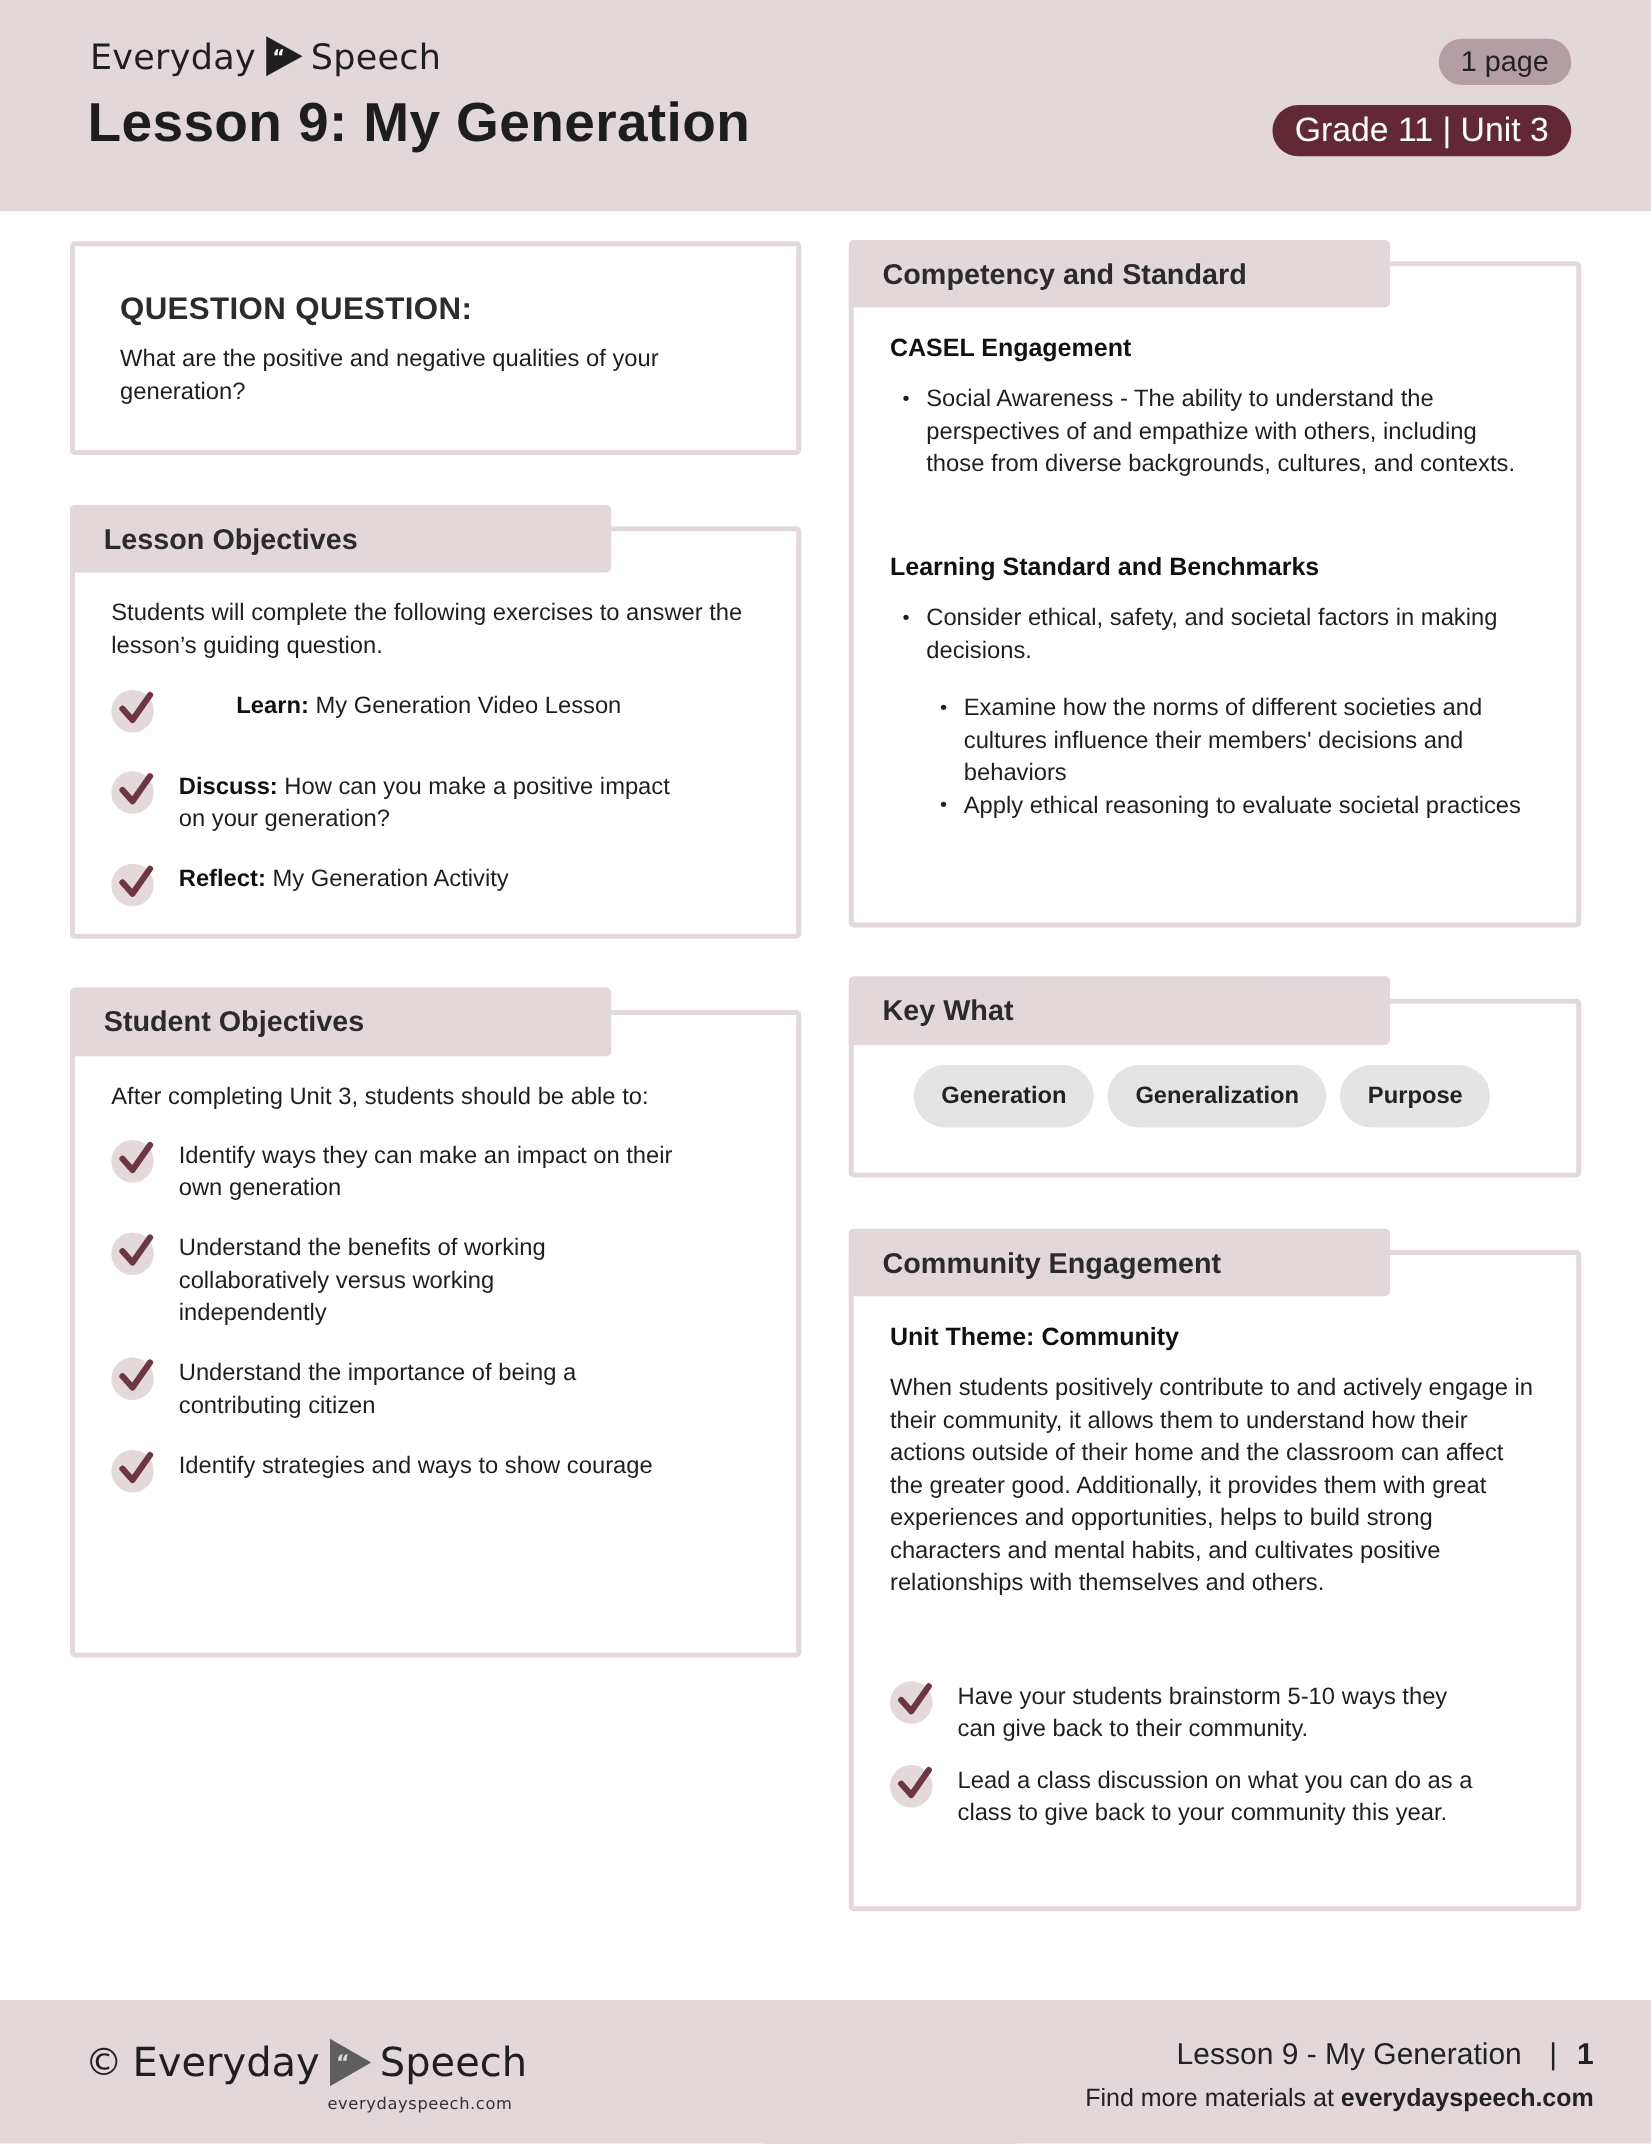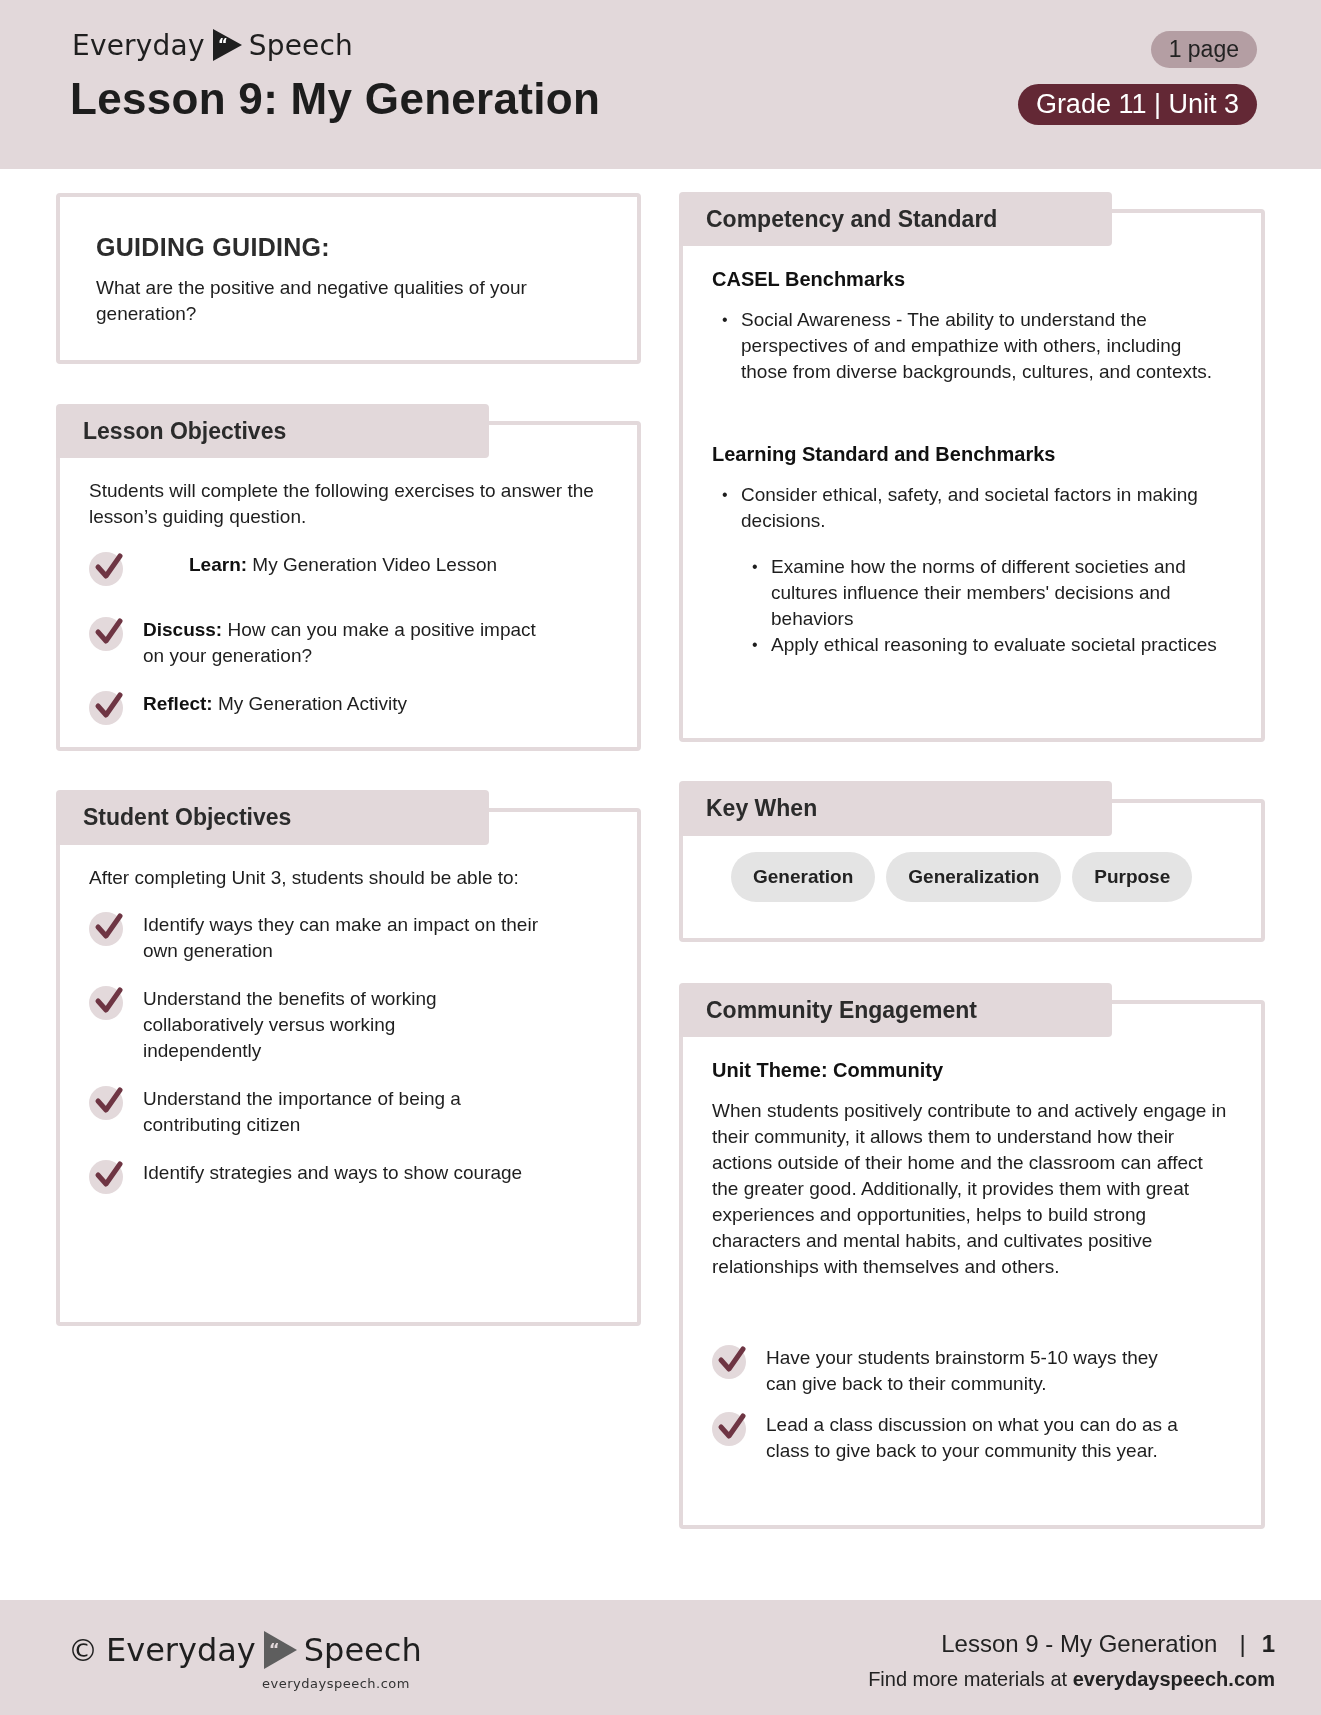--- a/index.html
+++ b/index.html
@@ -74,21 +74,21 @@
         </svg>
     </span>
     <span>Speech</span>
   </div>
   <div class="lesson-title">Lesson 9: My Generation</div>
   <div class="pages-badge">1 page</div>
   <div class="grade-badge">Grade 11 | Unit 3</div>
 </div>
 
 <div class="card" style="left:56px; top:193px; width:585px; height:171px;">
-  <div class="gq-title">GUIDING GUIDING:</div>
+  <div class="gq-title">QUESTION QUESTION:</div>
   <div class="gq-text body-text">What are the positive and negative qualities of your generation?</div>
 </div>
 
 <div class="card" style="left:56px; top:421px; width:585px; height:330px;"></div>
 <div class="card-tab" style="left:56px; top:404px; width:433px; height:54px;">
   <span>Lesson Objectives</span>
 </div>
 <div class="body-text" style="position:absolute; left:89px; top:478px; width:520px;">Students will complete the following exercises to answer the lesson’s guiding question.</div>
 <ul class="check-list" style="position:absolute; left:89px; top:552px; width:520px;">
   <li class="check-item" style="margin-bottom:29px;gap:46px;">
@@ -161,42 +161,42 @@
         </svg>
       </span>
     <span class="check-text" style="width:380px;">Identify strategies and ways to show courage</span>
   </li>
 </ul>
 
 <div class="card" style="left:679px; top:209px; width:586px; height:533px;"></div>
 <div class="card-tab" style="left:679px; top:192px; width:433px; height:54px;">
   <span>Competency and Standard</span>
 </div>
-<div class="heading-bold" style="position:absolute; left:712px; top:268px;">CASEL Benchmarks</div>
+<div class="heading-bold" style="position:absolute; left:712px; top:268px;">CASEL Engagement</div>
 <ul class="bullets" style="position:absolute; left:712px; top:307px; width:520px;">
   <li>Social Awareness - The ability to understand the perspectives of and empathize with others, including those from diverse backgrounds, cultures, and contexts.</li>
 </ul>
 <div class="heading-bold" style="position:absolute; left:712px; top:443px;">Learning Standard and Benchmarks</div>
 <ul class="bullets" style="position:absolute; left:712px; top:482px; width:500px;">
   <li>Consider ethical, safety, and societal factors in making decisions.</li>
 </ul>
 <ul class="bullets" style="position:absolute; left:742px; top:554px; width:480px;">
   <li>Examine how the norms of different societies and cultures influence their members' decisions and behaviors</li>
   <li style="margin-bottom:20px;">Apply ethical reasoning to evaluate societal practices</li>
 </ul>
 
 <div class="card" style="left:679px; top:799px; width:586px; height:143px;font-weight:bold;">
   <div class="pills">
     <span class="pill">Generation</span>
     <span class="pill">Generalization</span>
     <span class="pill">Purpose</span>
   </div>
 </div>
 <div class="card-tab" style="left:679px; top:781px; width:433px; height:55px;">
-  <span>Key When</span>
+  <span>Key What</span>
 </div>
 
 <div class="card" style="left:679px; top:1000px; width:586px; height:529px;"></div>
 <div class="card-tab" style="left:679px; top:983px; width:433px; height:54px;">
   <span>Community Engagement</span>
 </div>
 <div class="heading-bold" style="position:absolute; left:712px; top:1059px;">Unit Theme: Community</div>
 <div class="body-text" style="position:absolute; left:712px; top:1098px; width:520px;">When students positively contribute to and actively engage in their community, it allows them to understand how their actions outside of their home and the classroom can affect the greater good. Additionally, it provides them with great experiences and opportunities, helps to build strong characters and mental habits, and cultivates positive relationships with themselves and others.</div>
 <ul class="check-list" style="position:absolute; left:712px; top:1345px; width:500px;">
   <li class="check-item" style="margin-bottom:15px;">

